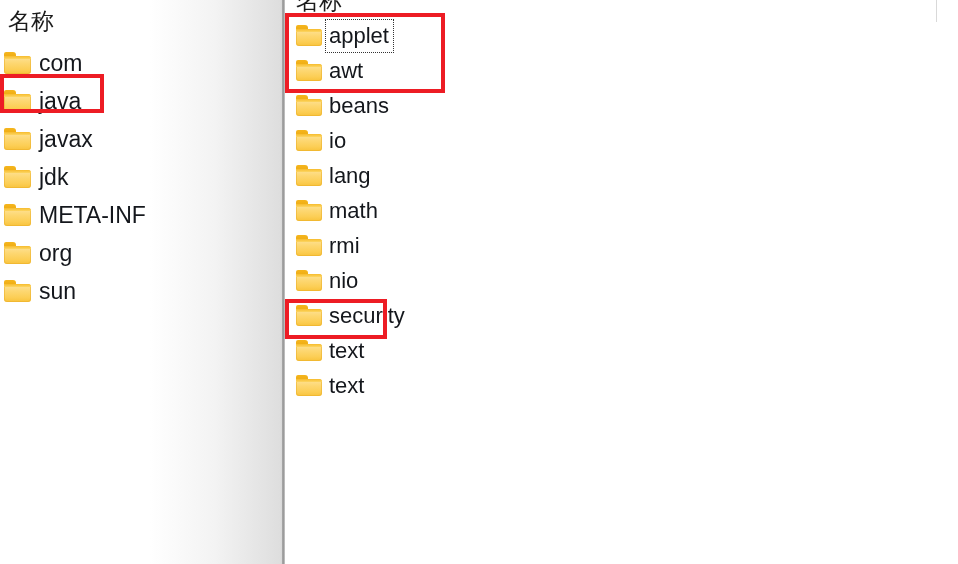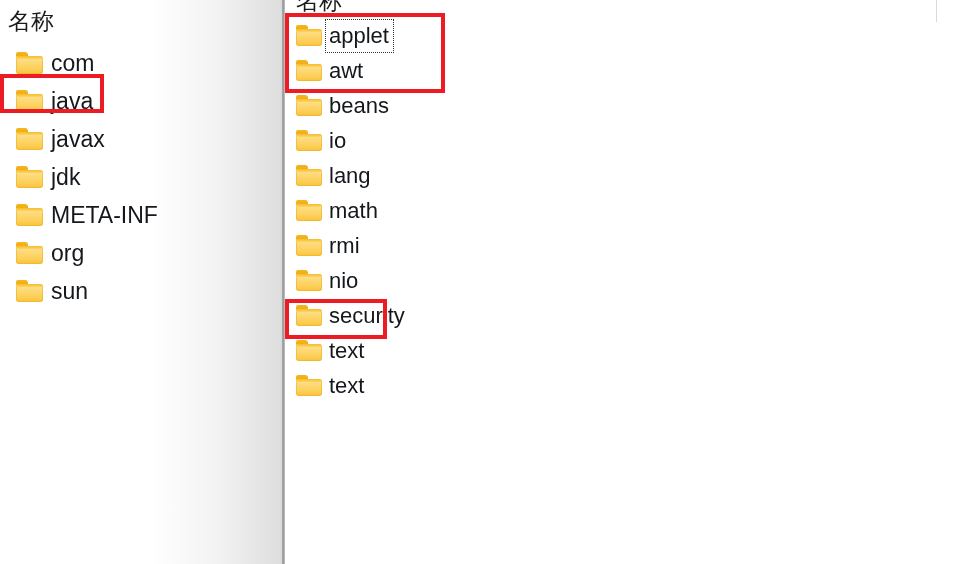--- a/index.html
+++ b/index.html
@@ -50,21 +50,21 @@
     left: 0;
     top: 44px;
     width: 284px;
   }
 
   .left-row {
     position: relative;
     height: 38px;
     display: flex;
     align-items: center;
-    padding-left: 16px;
+    padding-left: 4px;
     box-sizing: border-box;
   }
 
   .left-row .row-label {
     font-size: 23px;
     line-height: 27px;
     color: #14171c;
     white-space: nowrap;
     margin-left: 8px;
   }

